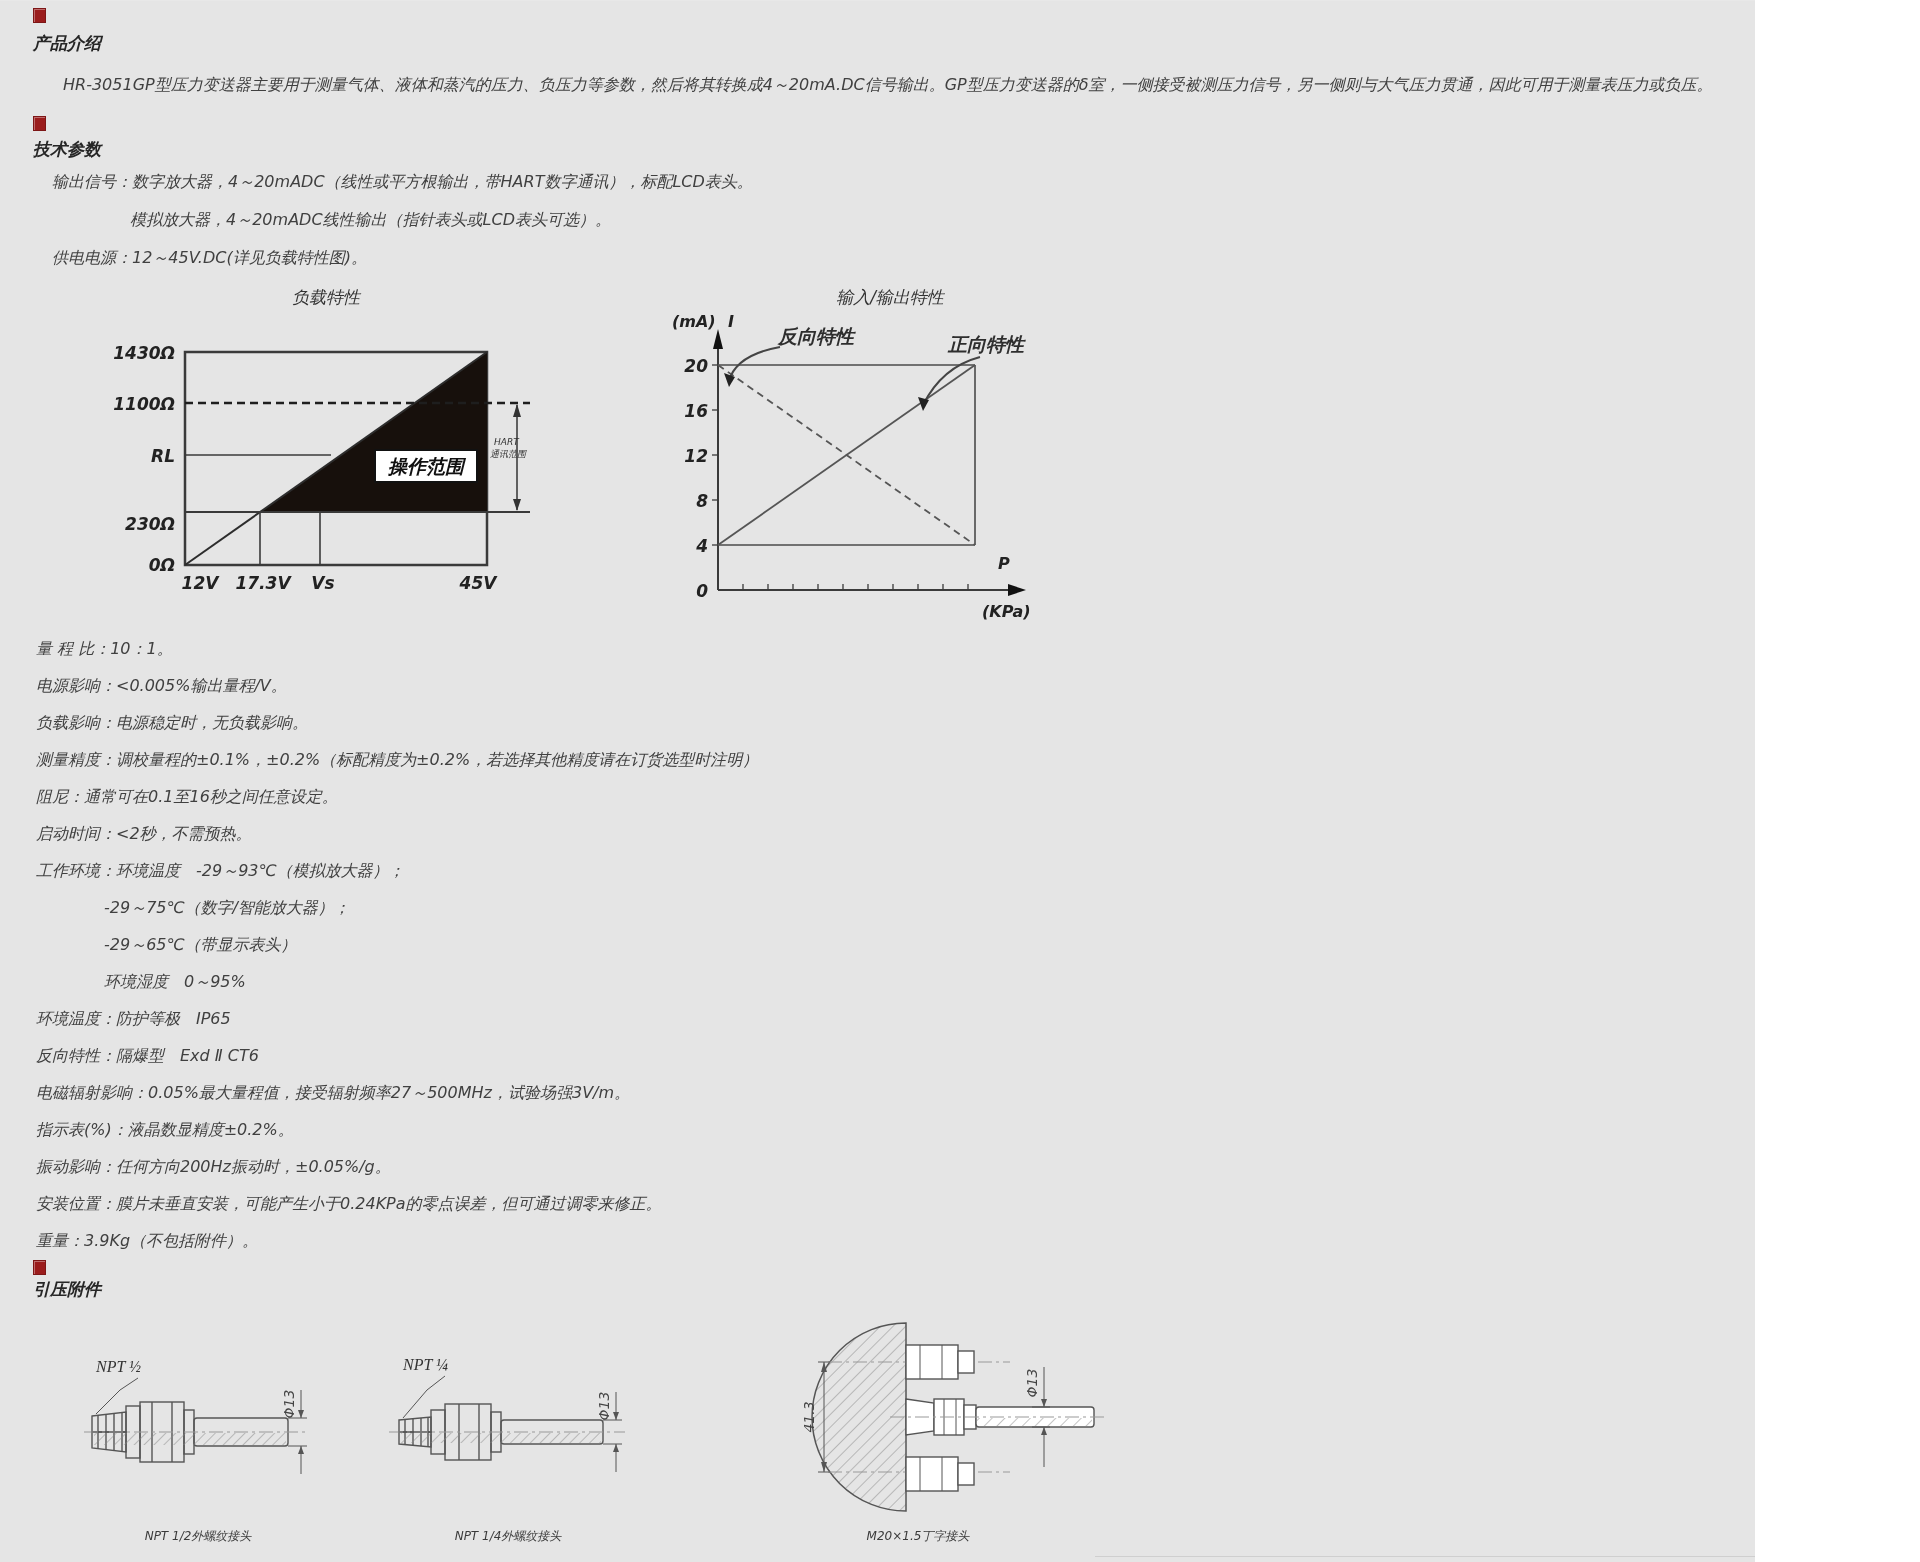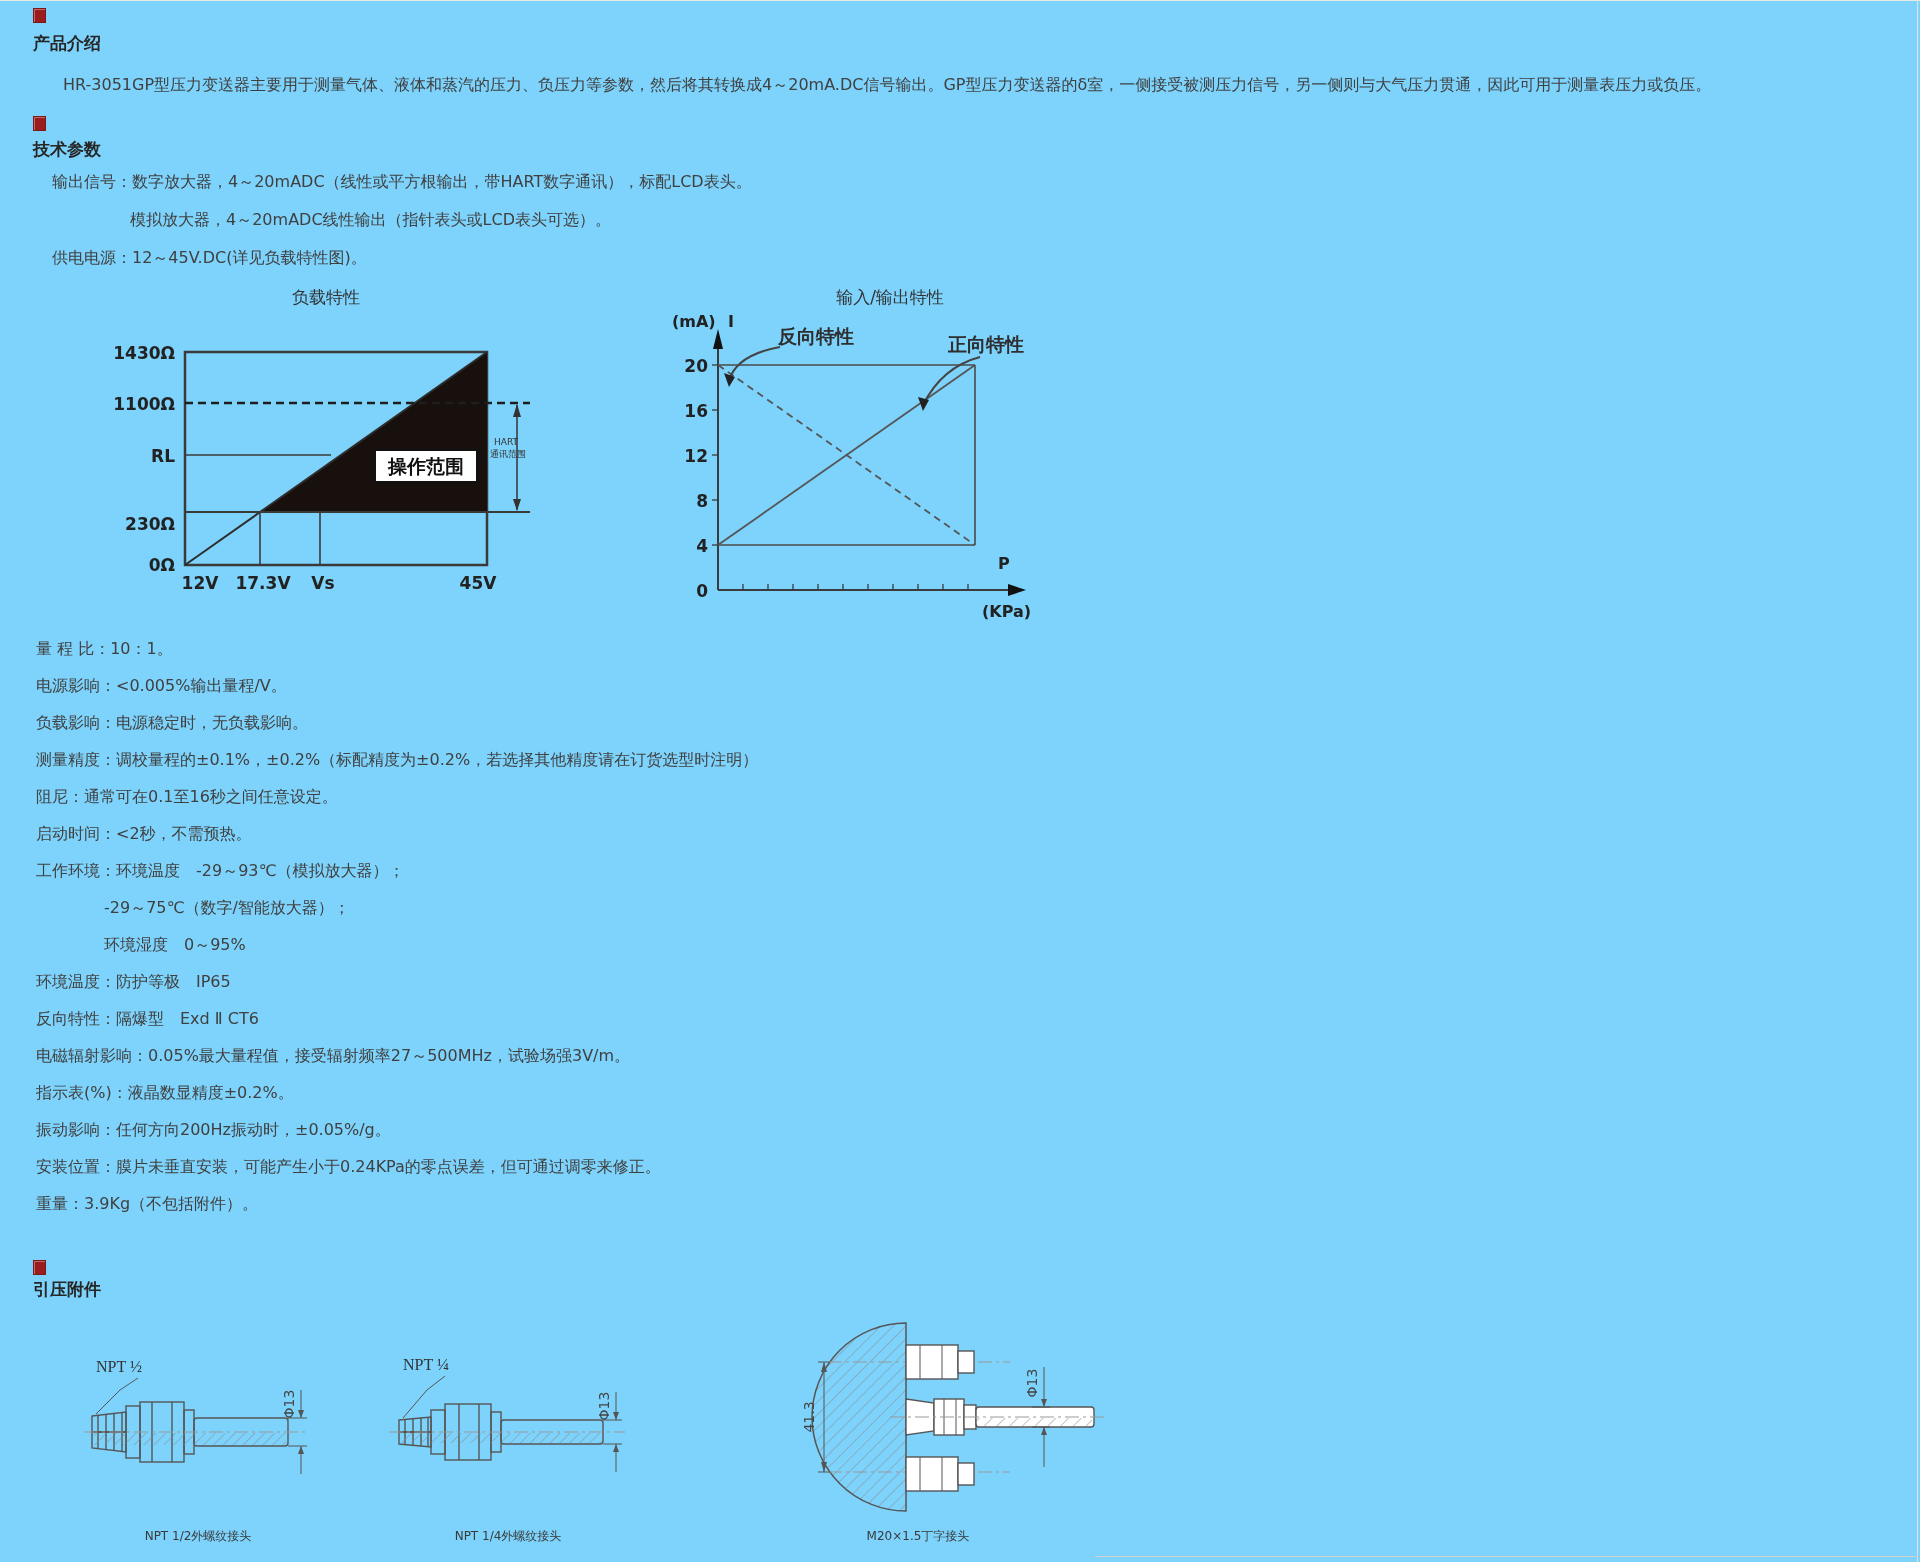--- a/index.html
+++ b/index.html
@@ -1,17 +1,17 @@
 <!DOCTYPE html>
 <html><head>
 <meta charset="utf-8">
 <style>
   html,body{margin:0;padding:0;background:#fff;}
-  .page{position:relative;width:1920px;height:1562px;background:#7dd3fc;overflow:hidden;
-        font-family:"DejaVu Sans","Liberation Sans",sans-serif;color:#3f3f3f;}
+  .page{position:relative;width:1755px;height:1562px;background:#e5e5e5;overflow:hidden;
+        font-family:"DejaVu Sans","Liberation Sans",sans-serif;color:#3f3f3f;font-style:italic;}
   .edge-top{position:absolute;left:0;top:0;width:1920px;height:1px;background:#e8e8e8;}
   .edge-right{position:absolute;left:1917px;top:0;width:1px;height:1562px;background:#e2e2e2;}
   .bottom-rule{position:absolute;left:1095px;top:1556px;width:823px;height:1px;background:#cfcfcf;}
   .marker{position:absolute;width:11px;height:13px;background:#9b1c1c;border:1px solid #7d1616;
           box-shadow:inset 1px 1px 0 rgba(255,255,255,.35);}
   .sec-h{position:absolute;margin:0;font-size:17px;font-weight:bold;color:#262626;}
   .body-p{position:absolute;margin:0;width:1874px;font-size:16px;line-height:26px;text-indent:30px;color:#404040;}
   .t-line{position:absolute;margin:0;font-size:16px;color:#404040;white-space:nowrap;text-align:right;}
   .charts{position:absolute;left:0;top:283px;width:1200px;height:360px;}
   .chart-title{position:absolute;margin:0;font-size:17px;color:#333;text-align:center;font-weight:normal;}
@@ -148,20 +148,21 @@
 
   <div class="specs">
     <p>量 程 比：10：1。</p>
     <p>电源影响：&lt;0.005%输出量程/V。</p>
     <p>负载影响：电源稳定时，无负载影响。</p>
     <p>测量精度：调校量程的±0.1%，±0.2%（标配精度为±0.2%，若选择其他精度请在订货选型时注明）</p>
     <p>阻尼：通常可在0.1至16秒之间任意设定。</p>
     <p>启动时间：&lt;2秒，不需预热。</p>
     <p>工作环境：环境温度　-29～93℃（模拟放大器）；</p>
     <p class="ind">-29～75℃（数字/智能放大器）；</p>
+    <p class="ind">-29～65℃（带显示表头）</p>
     <p class="ind">环境湿度　0～95%</p>
     <p>环境温度：防护等极　IP65</p>
     <p>反向特性：隔爆型　Exd Ⅱ CT6</p>
     <p>电磁辐射影响：0.05%最大量程值，接受辐射频率27～500MHz，试验场强3V/m。</p>
     <p>指示表(%)：液晶数显精度±0.2%。</p>
     <p>振动影响：任何方向200Hz振动时，±0.05%/g。</p>
     <p>安装位置：膜片未垂直安装，可能产生小于0.24KPa的零点误差，但可通过调零来修正。</p>
     <p>重量：3.9Kg（不包括附件）。</p>
   </div>
 

